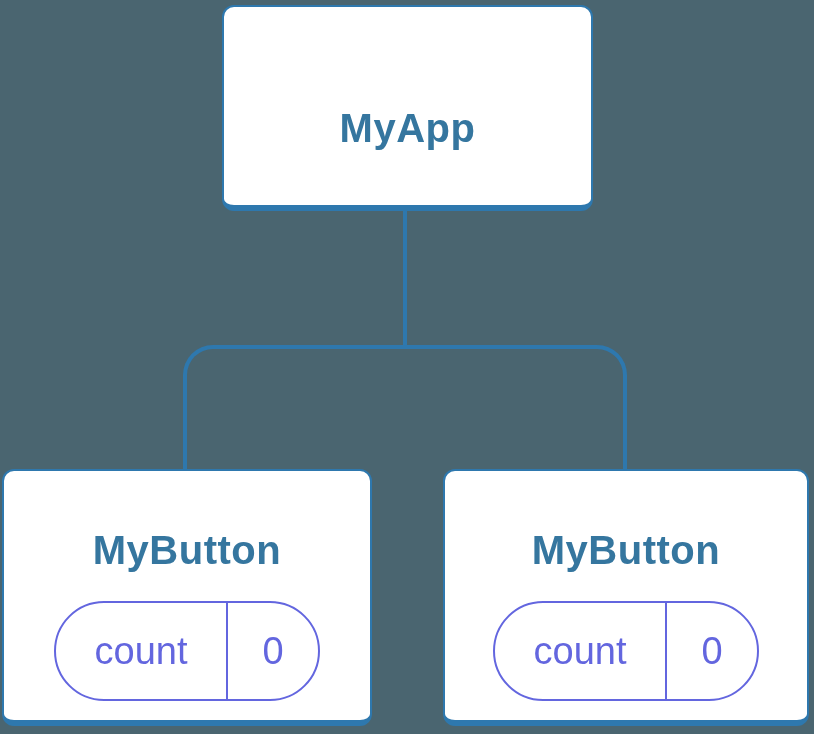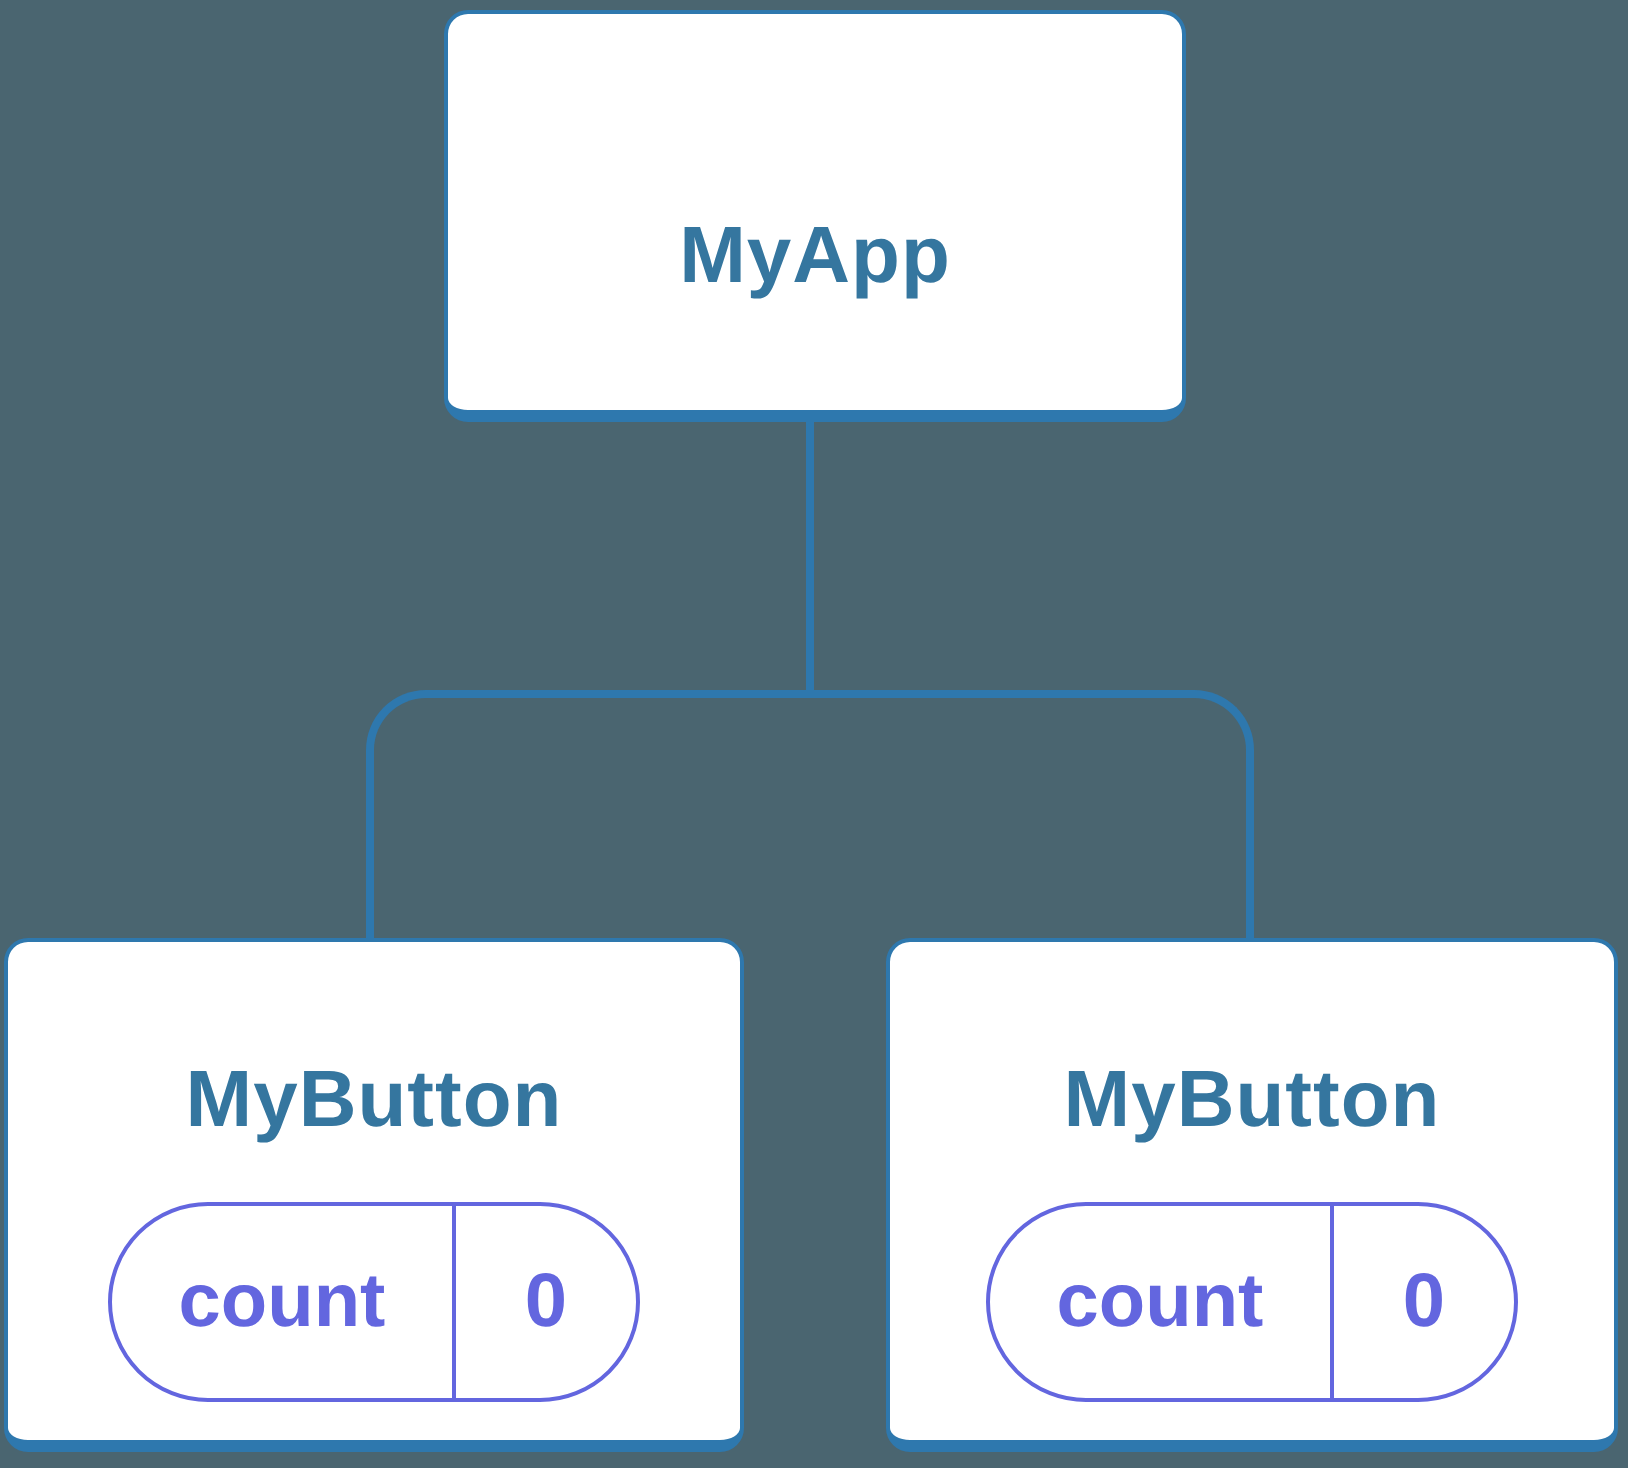--- a/index.html
+++ b/index.html
@@ -79,21 +79,21 @@
   .pill {
     margin-top: 24px;
     width: 266px;
     height: 100px;
     border: 2px solid var(--purple, #6366DF);
     border-radius: 50px;
     box-sizing: border-box;
     display: flex;
     color: var(--purple, #6366DF);
     font-size: 38px;
-    font-weight: 700;
+    font-weight: 400;
     background: var(--node-bg, #FFFFFF);
   }
   .pill-key {
     width: 172px;
     display: flex;
     align-items: center;
     justify-content: center;
     border-right: 2px solid var(--purple, #6366DF);
     box-sizing: border-box;
   }

